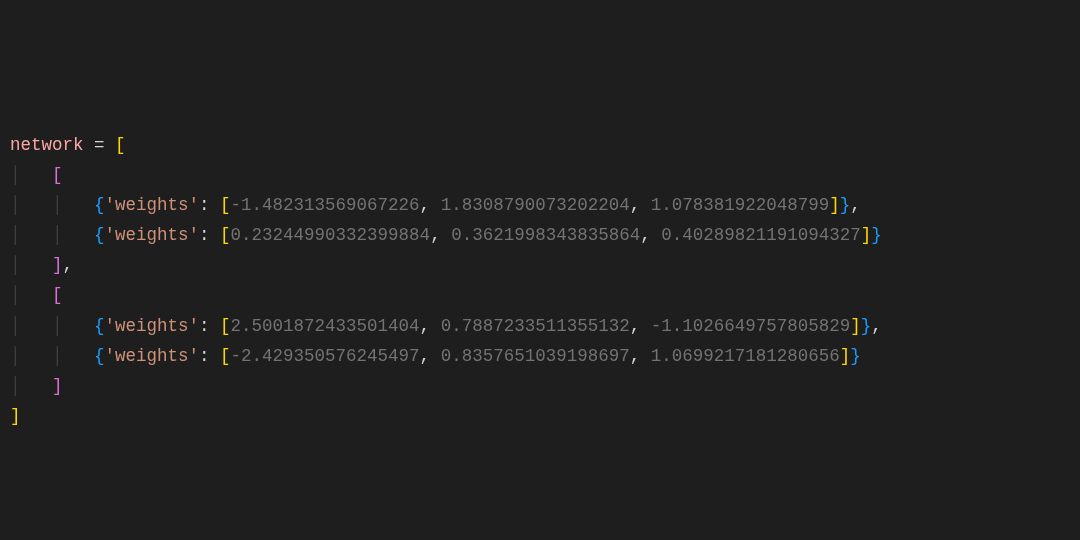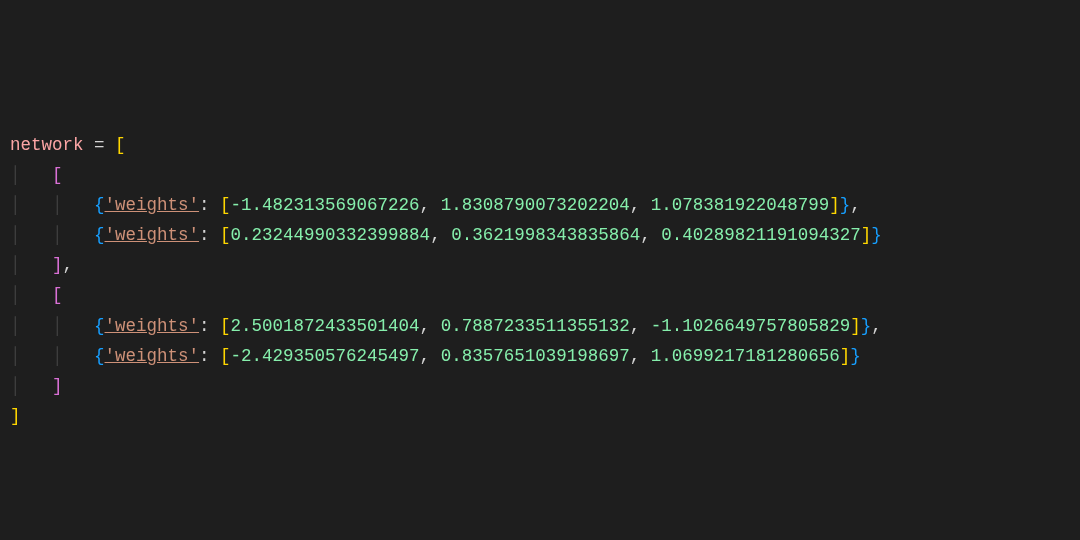--- a/index.html
+++ b/index.html
@@ -18,22 +18,22 @@
       padding-left: 10px;
       line-height: 1.72;
       white-space: pre;
       position: relative;
     }
     .var { color: #fca5a5; }
     .op { color: #d4d4d4; }
     .bracket-yellow { color: #ffd700; }
     .bracket-pink { color: #da70d6; }
     .bracket-blue { color: #179fff; }
-    .str { color: #ce9178; text-decoration: underline; }
-    .num { color: #86efac; font-family: Liberation Mono, monospace; }
+    .str { color: #ce9178; }
+    .num { color: #737373; font-family: Liberation Mono, monospace; }
     .punct { color: #d4d4d4; }
     .guide {
       color: #404040;
       user-select: none;
     }
   </style>
 </head>
 <body>
 
 <div class="code-block"><span><span class="var">network</span> <span class="op">=</span> <span class="bracket-yellow">[</span></span>

